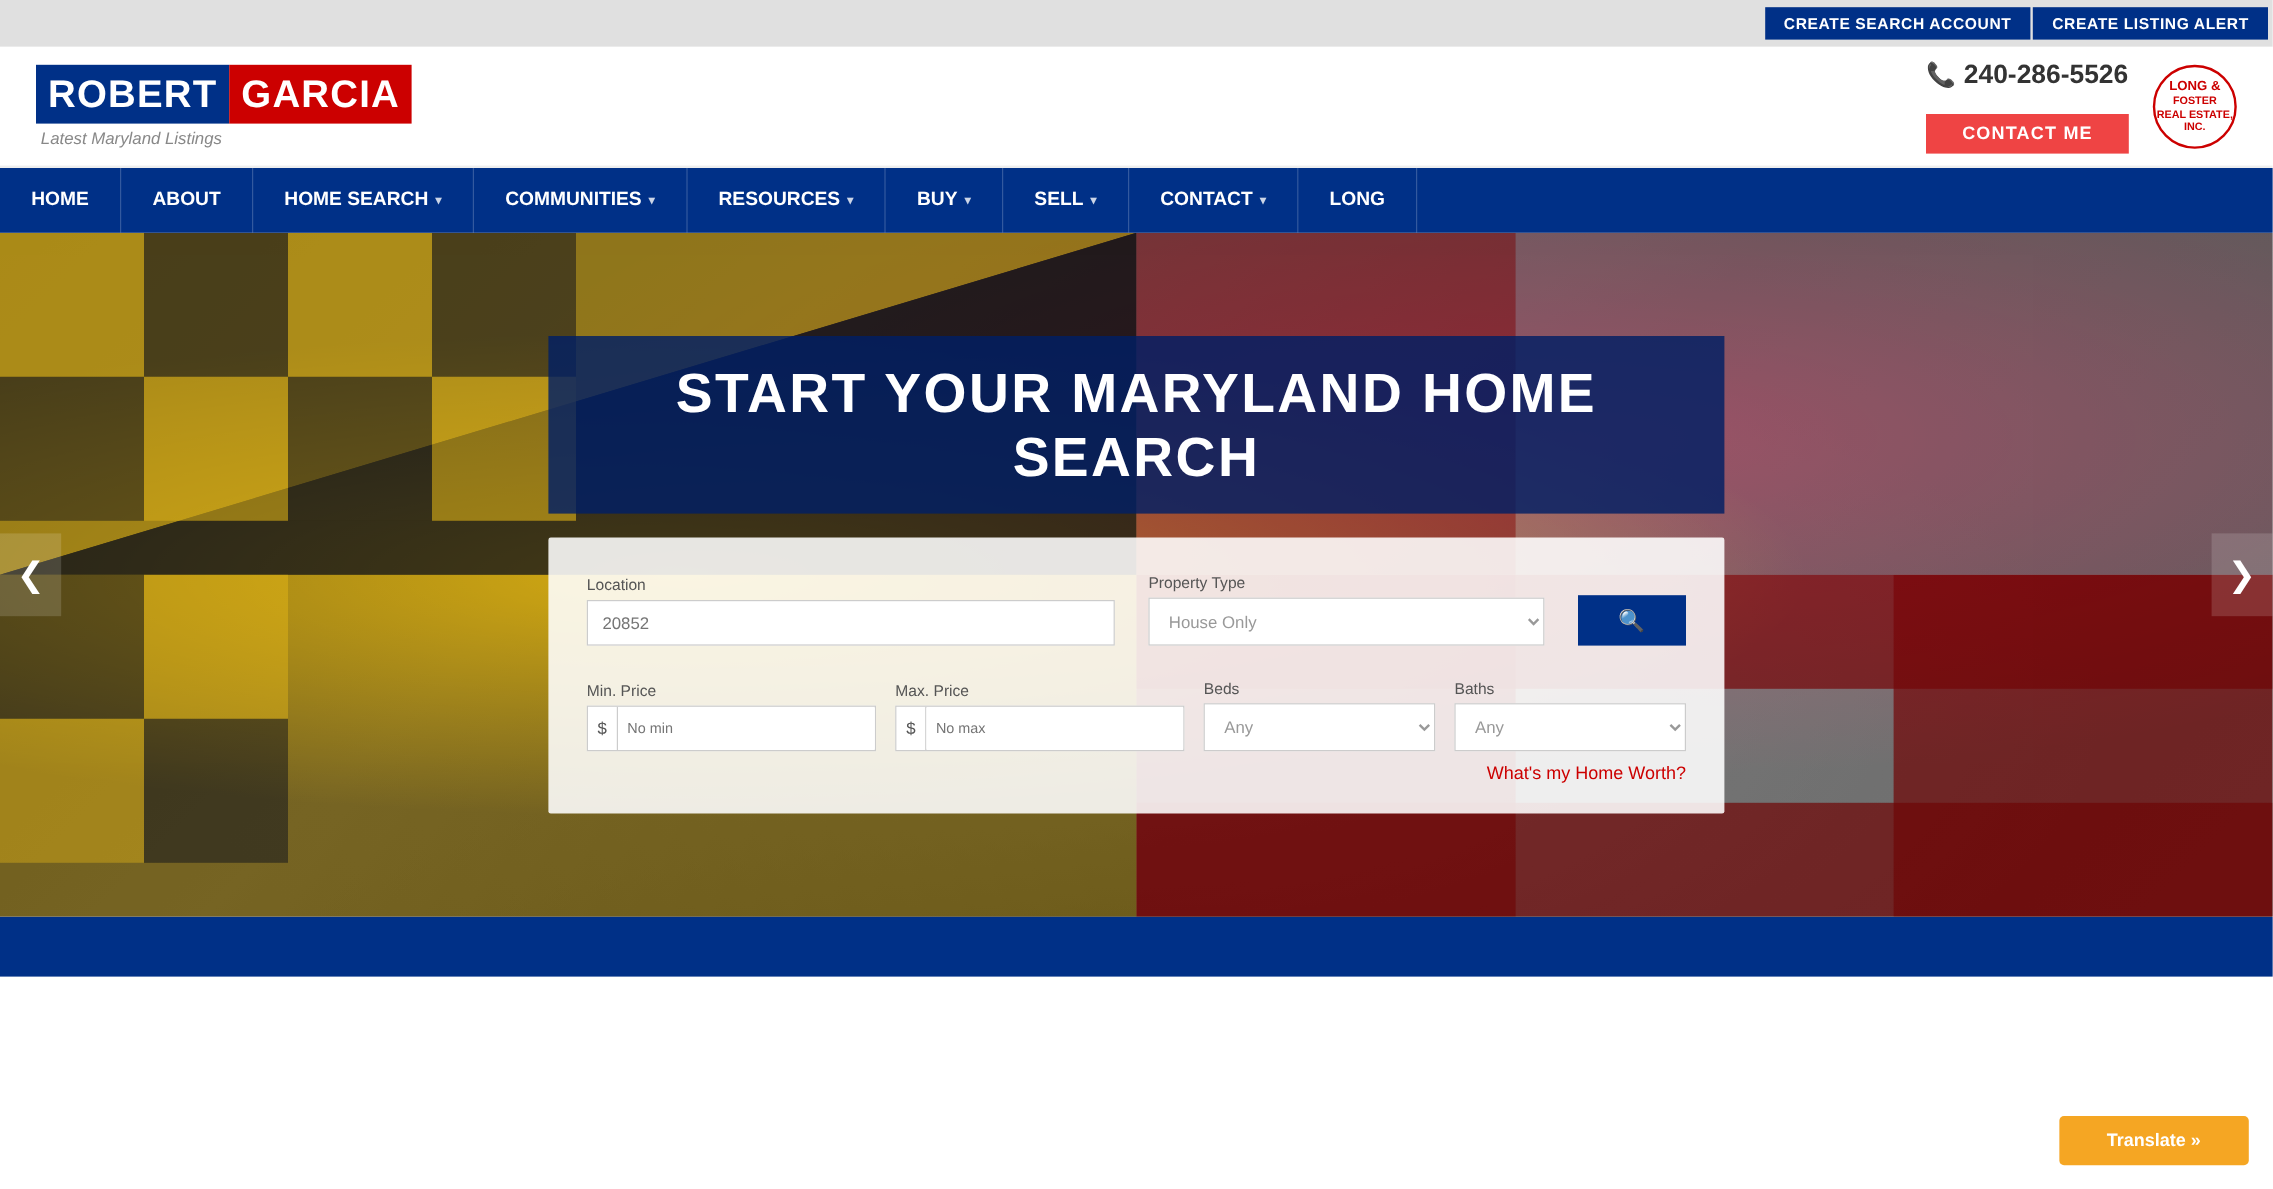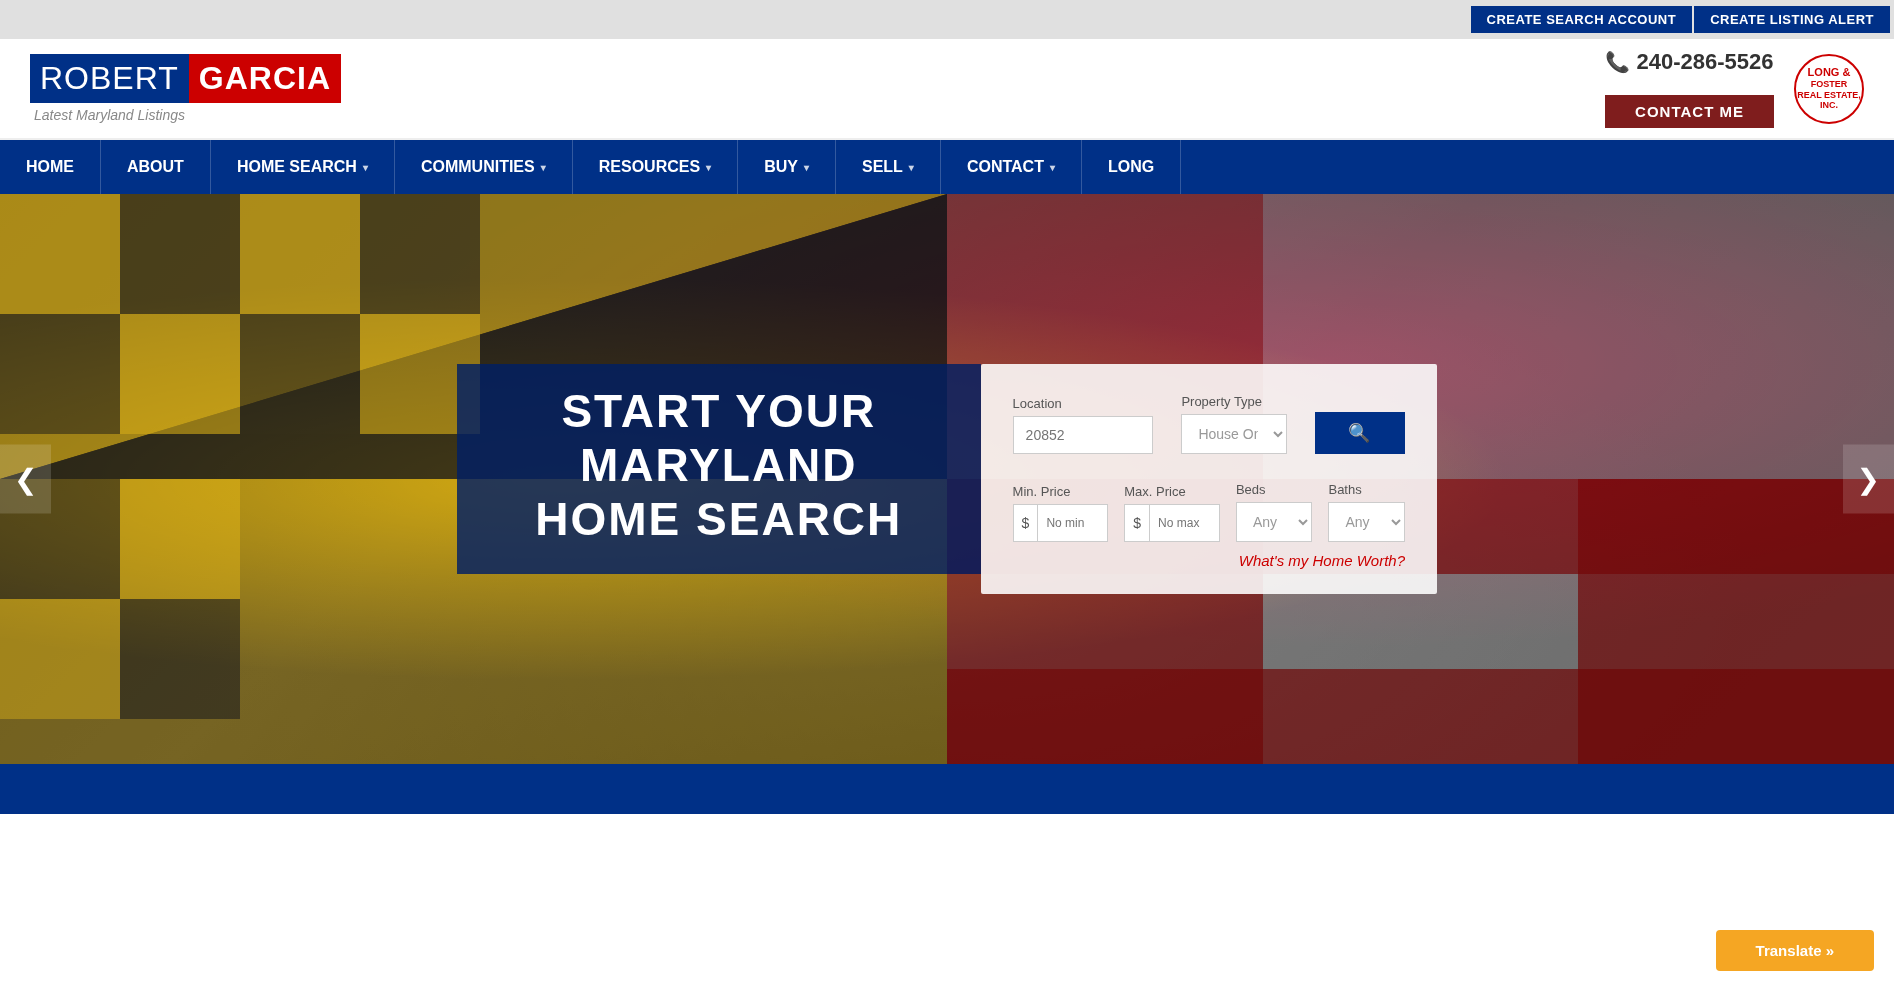--- a/index.html
+++ b/index.html
@@ -43,21 +43,21 @@
     }
     .logo-text {
       display: flex;
       align-items: center;
       gap: 0;
     }
     .logo-robert {
       background: #003087;
       color: #fff;
       font-size: 32px;
-      font-weight: 400;
+      font-weight: 700;
       padding: 6px 10px;
       letter-spacing: 1px;
     }
     .logo-garcia {
       background: #cc0000;
       color: #fff;
       font-size: 32px;
       font-weight: 900;
       padding: 6px 10px;
       letter-spacing: 1px;
@@ -86,21 +86,21 @@
       color: #333;
       display: flex;
       align-items: center;
       gap: 6px;
     }
     .phone-icon {
       color: #003087;
       font-size: 20px;
     }
     .contact-me-btn {
-      background: #7f1d1d;
+      background: #ef4444;
       color: #fff;
       border: none;
       padding: 8px 30px;
       font-size: 15px;
       font-weight: bold;
       cursor: pointer;
       margin-top: 20px;
       letter-spacing: 1px;
     }
     .brand-logo {
@@ -183,20 +183,21 @@
       cursor: pointer;
       z-index: 10;
     }
     .hero-left-arrow { left: 0; }
     .hero-right-arrow { right: 0; }
 
     .hero-content {
       position: relative;
       z-index: 5;
       display: flex;
+      flex-direction: column;
       width: 100%;
       max-width: 980px;
     }
     .hero-title-box {
       background: rgba(0, 30, 100, 0.82);
       padding: 20px 50px;
       margin-bottom: 20px;
     }
     .hero-title {
       color: #fff;
@@ -287,21 +288,20 @@
     .beds-group select, .baths-group select { width: 100%; }
 
     .whats-worth {
       text-align: right;
       margin-top: 10px;
     }
     .whats-worth a {
       color: #cc0000;
       text-decoration: none;
       font-size: 15px;
-      font-style: italic;
     }
 
     
     .bottom-bar {
       background: #003087;
       height: 50px;
     }
 
     
     .translate-btn {

